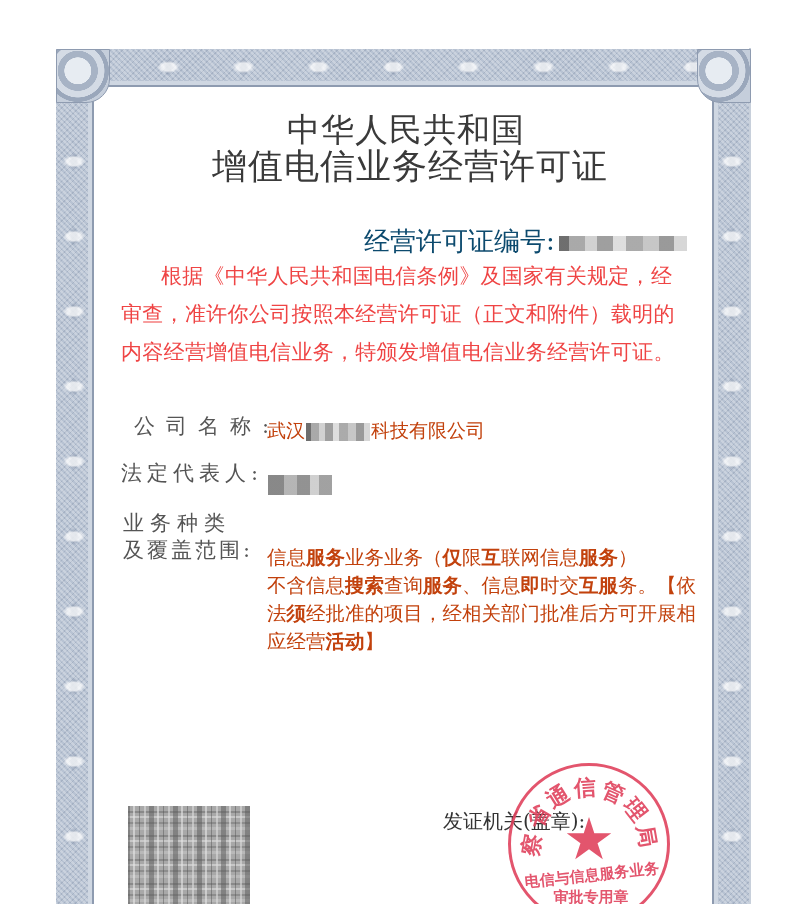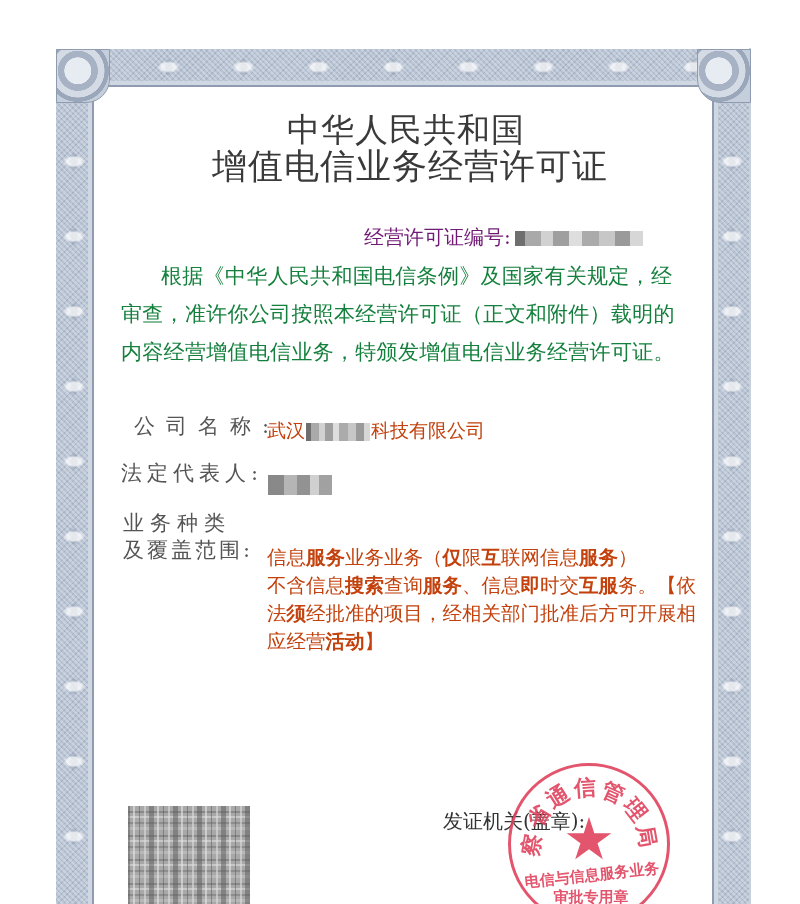--- a/index.html
+++ b/index.html
@@ -49,34 +49,34 @@
   .corner-tr { left: 697px; top: 49px; border-radius: 0 0 0 24px; }
 
   .title {
     position: absolute; left: 0; width: 800px; text-align: center;
     color: #3a3a3a; font-weight: normal; letter-spacing: 1px;
   }
   .title-1 { top: 108px; font-size: 33px; padding-left: 6px; }
   .title-2 { top: 143px; font-size: 35px; padding-left: 10px; }
 
   .license-no {
-    position: absolute; left: 364px; top: 224px; font-size: 20px; color: #701a75;
+    position: absolute; left: 364px; top: 224px; font-size: 26px; color: #0c4a6e;
     white-space: nowrap;
   }
   .blur-block {
     display: inline-block; vertical-align: middle;
     background:
       linear-gradient(90deg, #555 0 8%, #9a9a9a 8% 20%, #c9c9c9 20% 30%, #8e8e8e 30% 42%, #d8d8d8 42% 52%, #9c9c9c 52% 66%, #bdbdbd 66% 78%, #888 78% 90%, #d0d0d0 90%);
     opacity: 0.85;
   }
   .license-blur { width: 128px; height: 15px; margin-left: 4px; }
 
   .para {
     position: absolute; left: 121px; top: 257px; width: 570px;
-    font-size: 21px; line-height: 38px; color: #15803d; letter-spacing: 0.3px;
+    font-size: 21px; line-height: 38px; color: #ef4444; letter-spacing: 0.3px;
   }
   .para .indent { display: inline-block; width: 40px; }
 
   .field-label {
     position: absolute; font-size: 21px; color: #555; letter-spacing: 11px; white-space: nowrap;
   }
   .lbl-company { left: 134px; top: 412px; }
   .lbl-rep { left: 121px; top: 459px; letter-spacing: 5px; }
   .lbl-scope { left: 123px; top: 510px; line-height: 27px; font-size: 21px; letter-spacing: 6px; }
 

